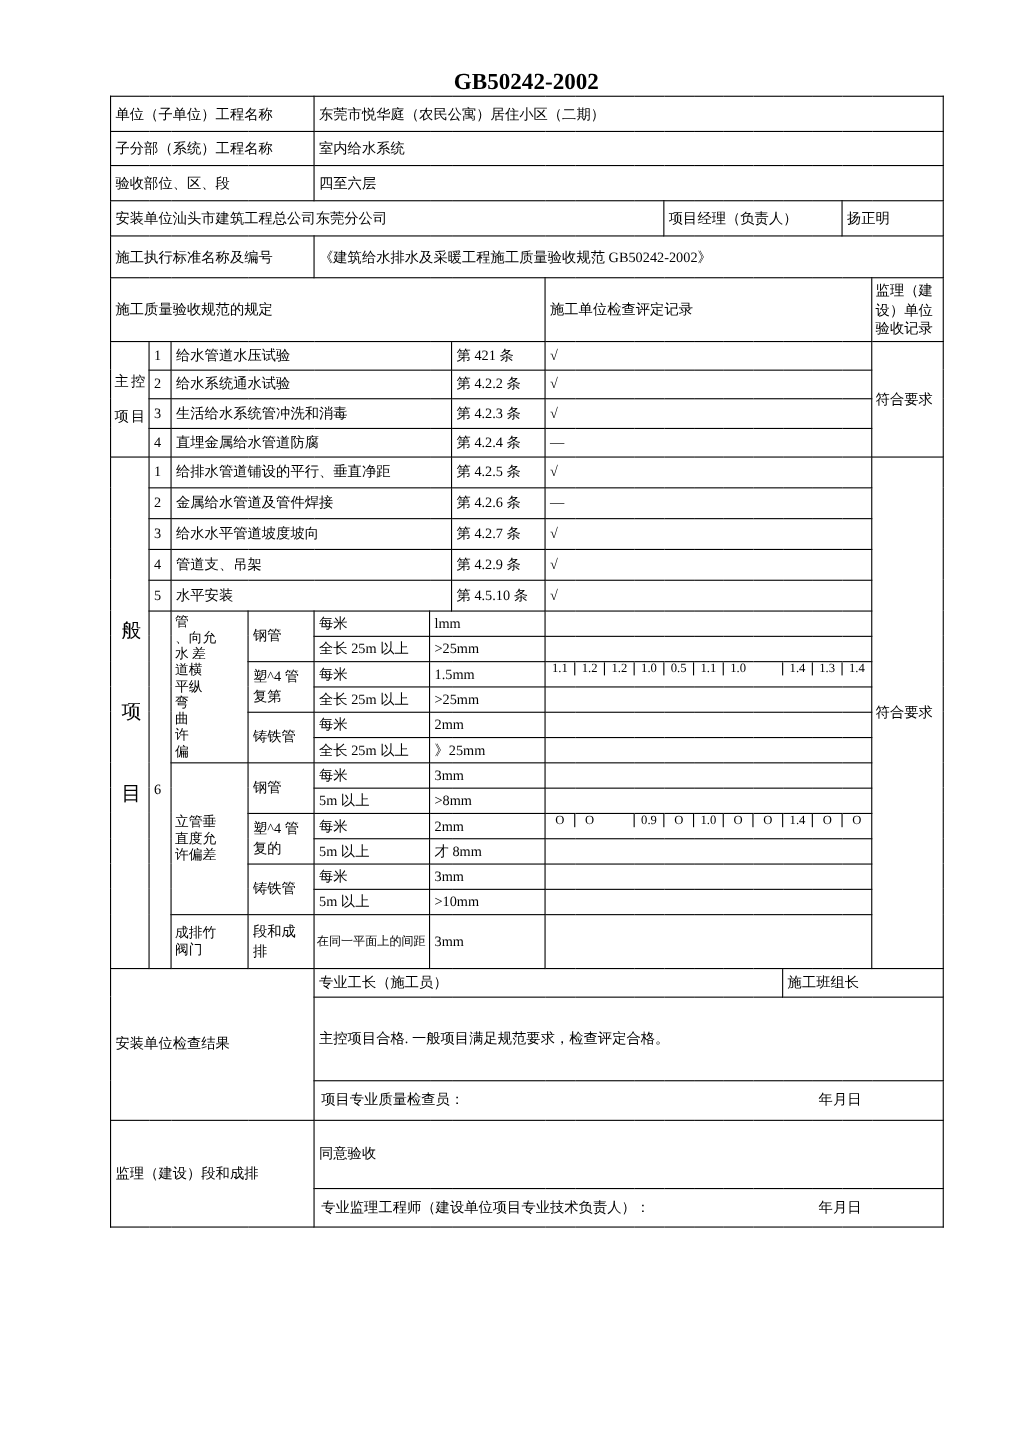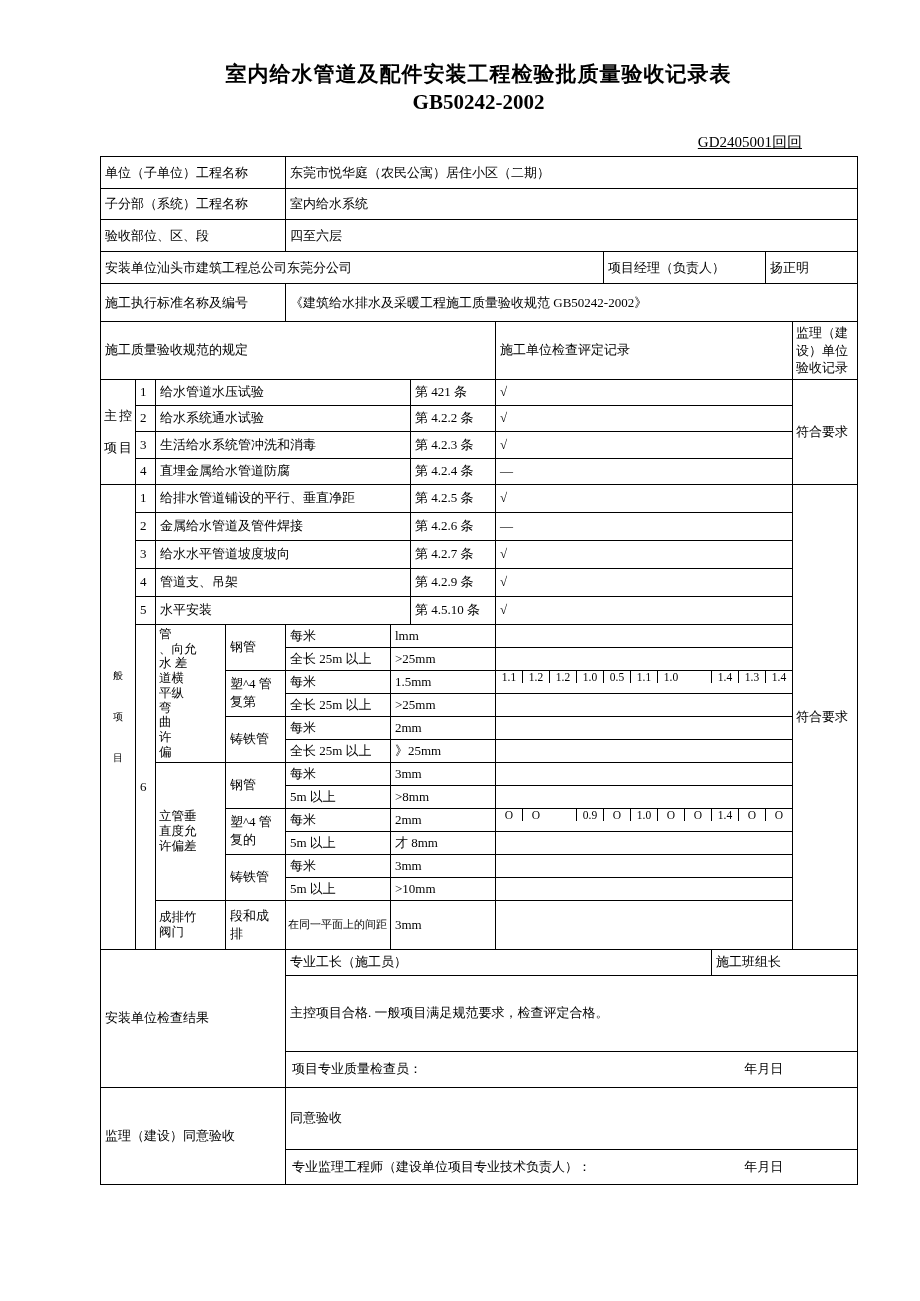--- a/index.html
+++ b/index.html
@@ -8,40 +8,36 @@
   .doc-title{text-align:center;font-size:21px;font-weight:bold;letter-spacing:1px;}
   .doc-sub{text-align:center;font-size:21px;font-weight:bold;margin-top:2px;}
   .code-line{text-align:right;padding-right:55px;font-size:15px;margin-top:18px;margin-bottom:4px;}
   .code-line .code{text-decoration:underline;}
   table{border-collapse:collapse;table-layout:fixed;width:757px;}
   td{border:1px solid #000;font-size:13px;padding:2px 4px;vertical-align:middle;overflow:hidden;word-break:break-all;}
   .c{}
   .pre{white-space:pre-line;}
   .seclabel{text-align:right;padding:1px;line-height:2.4;letter-spacing:2px;}
   .vcell{padding:0;}
-  .vchars{width:15px;margin:0 auto;word-break:break-all;line-height:4.1;text-align:center;font-size:10px;}
+  .vchars{width:15px;margin:0 auto;word-break:break-all;line-height:4.1;text-align:center;font-size:18px;}
   .glabel{line-height:1.18;font-size:12.5px;padding:1px 3px;}
   .supcell{padding:2px 3px;line-height:1.35;vertical-align:top;margin-left:36px;}
   .supres{padding:2px 3px;}
   .small{font-size:11px;padding:2px 2px;}
   .grid-td{padding:0;height:100%;}
   .gridwrap{display:flex;height:100%;min-height:22px;align-items:flex-start;}
   .gc{flex:1 1 0;border-left:1px solid #000;display:flex;align-items:center;justify-content:center;font-size:11.5px;}
   .gc:first-child{border-left:none;}
   .signline{display:flex;justify-content:space-between;align-items:center;padding:0 70px 0 2px;}
 </style>
 </head>
 <body>
 
 <div class="page">
-  <div class="doc-title">室内给水管道及配件安装工程检验批质量验收记录表</div>
   <div class="doc-sub">GB50242-2002</div>
-  <div class="code-line">
-    <span class="code">GD2405001</span><span class="code">回回</span>
-  </div>
 
   <table>
     <colgroup>
       <col style="width:35px">
         <col style="width:20px">
         <col style="width:70px">
         <col style="width:60px">
       <col style="width:105px">
         <col style="width:20px">
         <col style="width:85px">
@@ -417,21 +413,21 @@
     <tr style="height:36px">
       <td colspan="15">
         <div class="signline">
           <span>项目专业质量检查员：</span>
           <span>年月日</span>
         </div>
       </td>
     </tr>
 
     <tr style="height:62px">
-      <td colspan="4" rowspan="2">监理（建设）同意验收</td>
+      <td colspan="4" rowspan="2">监理（建设）段和成排</td>
       <td colspan="15">同意验收</td>
     </tr>
     <tr style="height:35px">
       <td colspan="15">
         <div class="signline">
           <span>专业监理工程师（建设单位项目专业技术负责人）：</span>
           <span>年月日</span>
         </div>
       </td>
     </tr>

